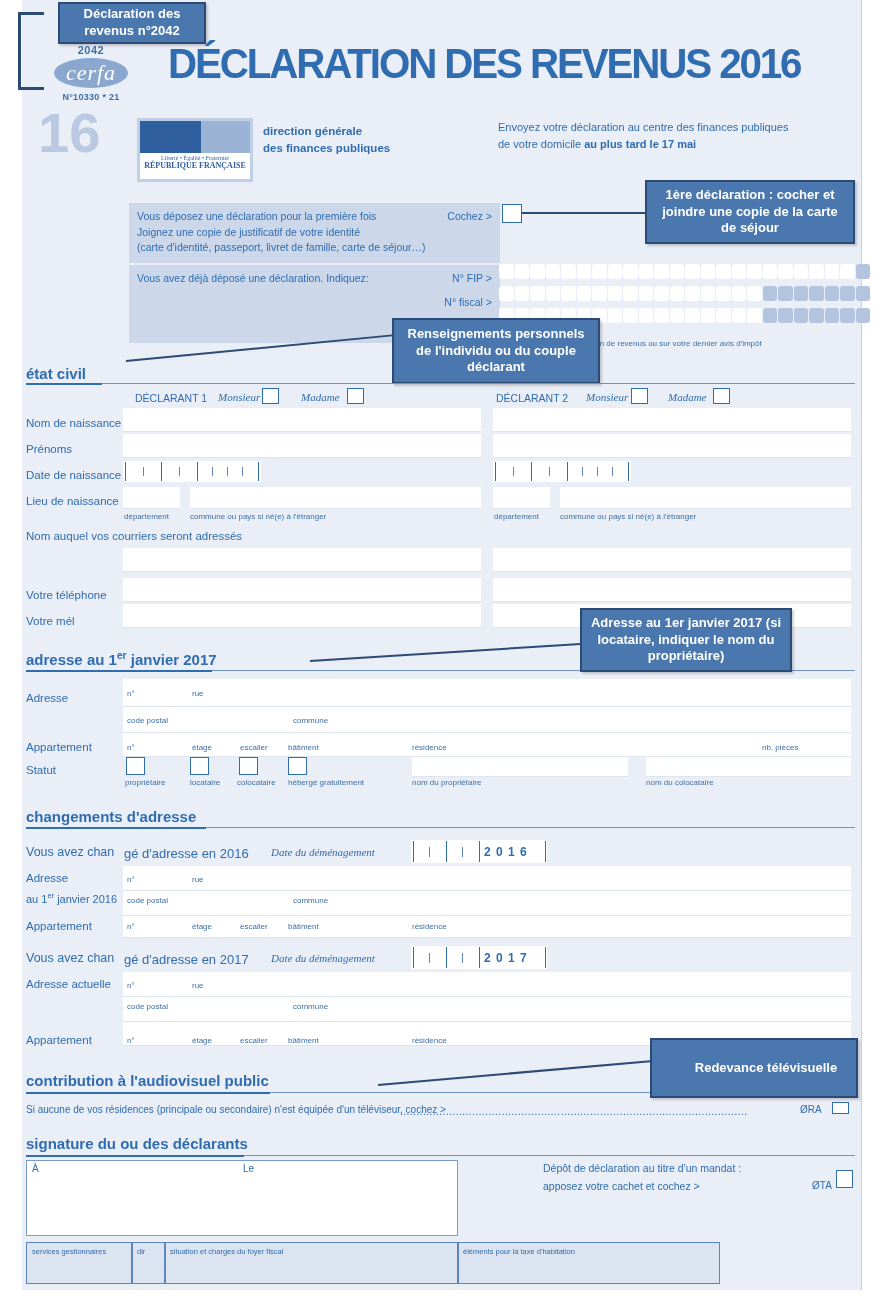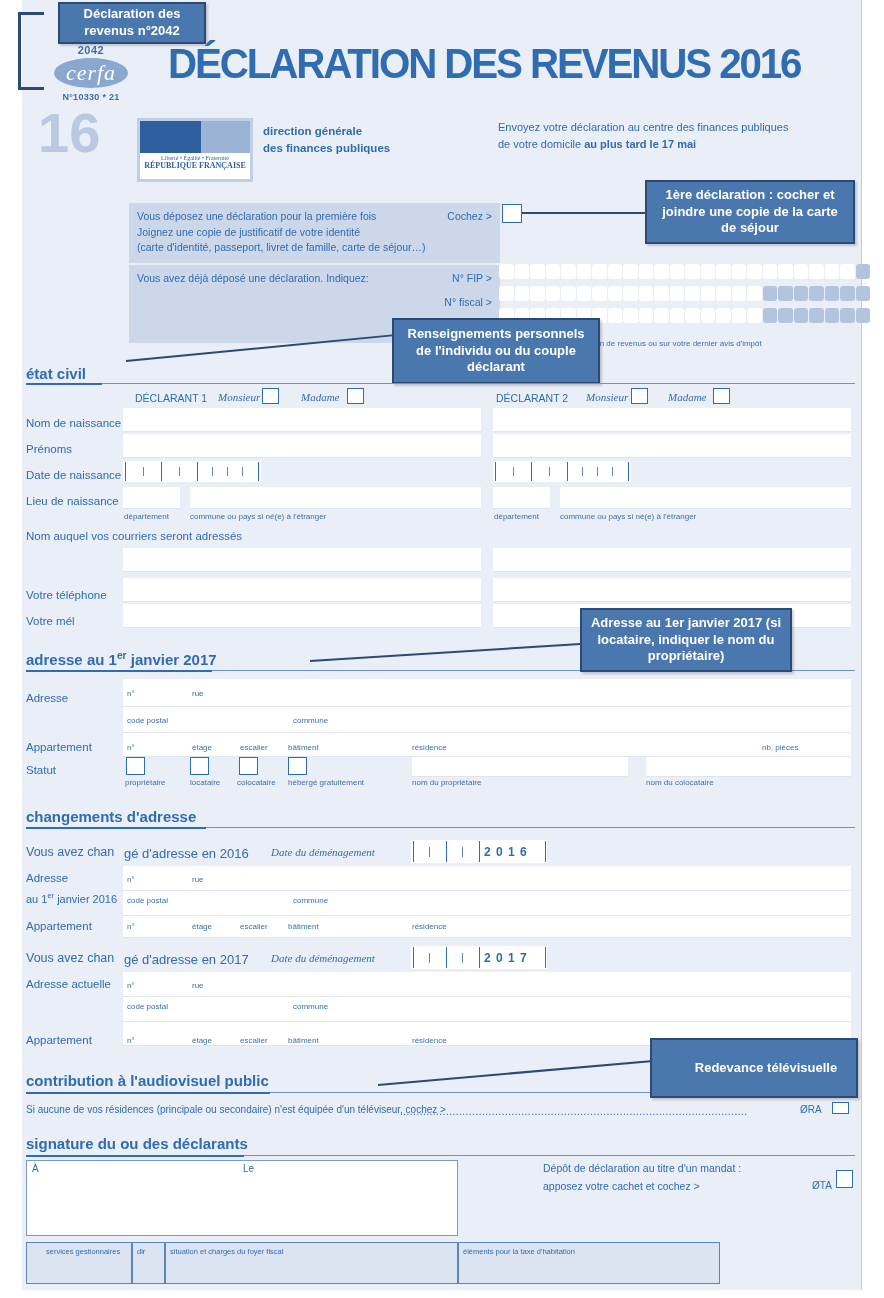--- a/index.html
+++ b/index.html
@@ -428,19 +428,19 @@
 <div class="sigblock" style="left:26px; top:1160px; width:432px; height:76px;"></div>
 <div class="lbl" style="left:32px; top:1163px; font-size:10px;">À</div>
 <div class="lbl" style="left:243px; top:1163px; font-size:10px;">Le</div>
 
 <div class="lbl" style="left:543px; top:1162px; font-size:10.5px;">Dépôt de déclaration au titre d'un mandat :</div>
 <div class="lbl" style="left:543px; top:1180px; font-size:10.5px;">apposez votre cachet et cochez &gt;</div>
 <div class="code" style="left:812px; top:1180px;">ØTA</div>
 <div class="box" style="left:836px; top:1170px; width:17px; height:18px;"></div>
 
 <div class="tblcell" style="left:26px; top:1242px; width:106px; height:42px;"></div>
-<div class="tblhead" style="left:46px; top:1247px;text-align:right;">services gestionnaires</div>
+<div class="tblhead" style="left:32px; top:1247px;text-align:right;">services gestionnaires</div>
 <div class="tblcell" style="left:132px; top:1242px; width:33px; height:42px;"></div>
 <div class="tblhead" style="left:137px; top:1247px;">dir</div>
 <div class="tblcell" style="left:165px; top:1242px; width:293px; height:42px;"></div>
 <div class="tblhead" style="left:170px; top:1247px;">situation et charges du foyer fiscal</div>
 <div class="tblcell" style="left:458px; top:1242px; width:262px; height:42px;"></div>
 <div class="tblhead" style="left:463px; top:1247px;">éléments pour la taxe d'habitation</div>
 
 </body></html>

